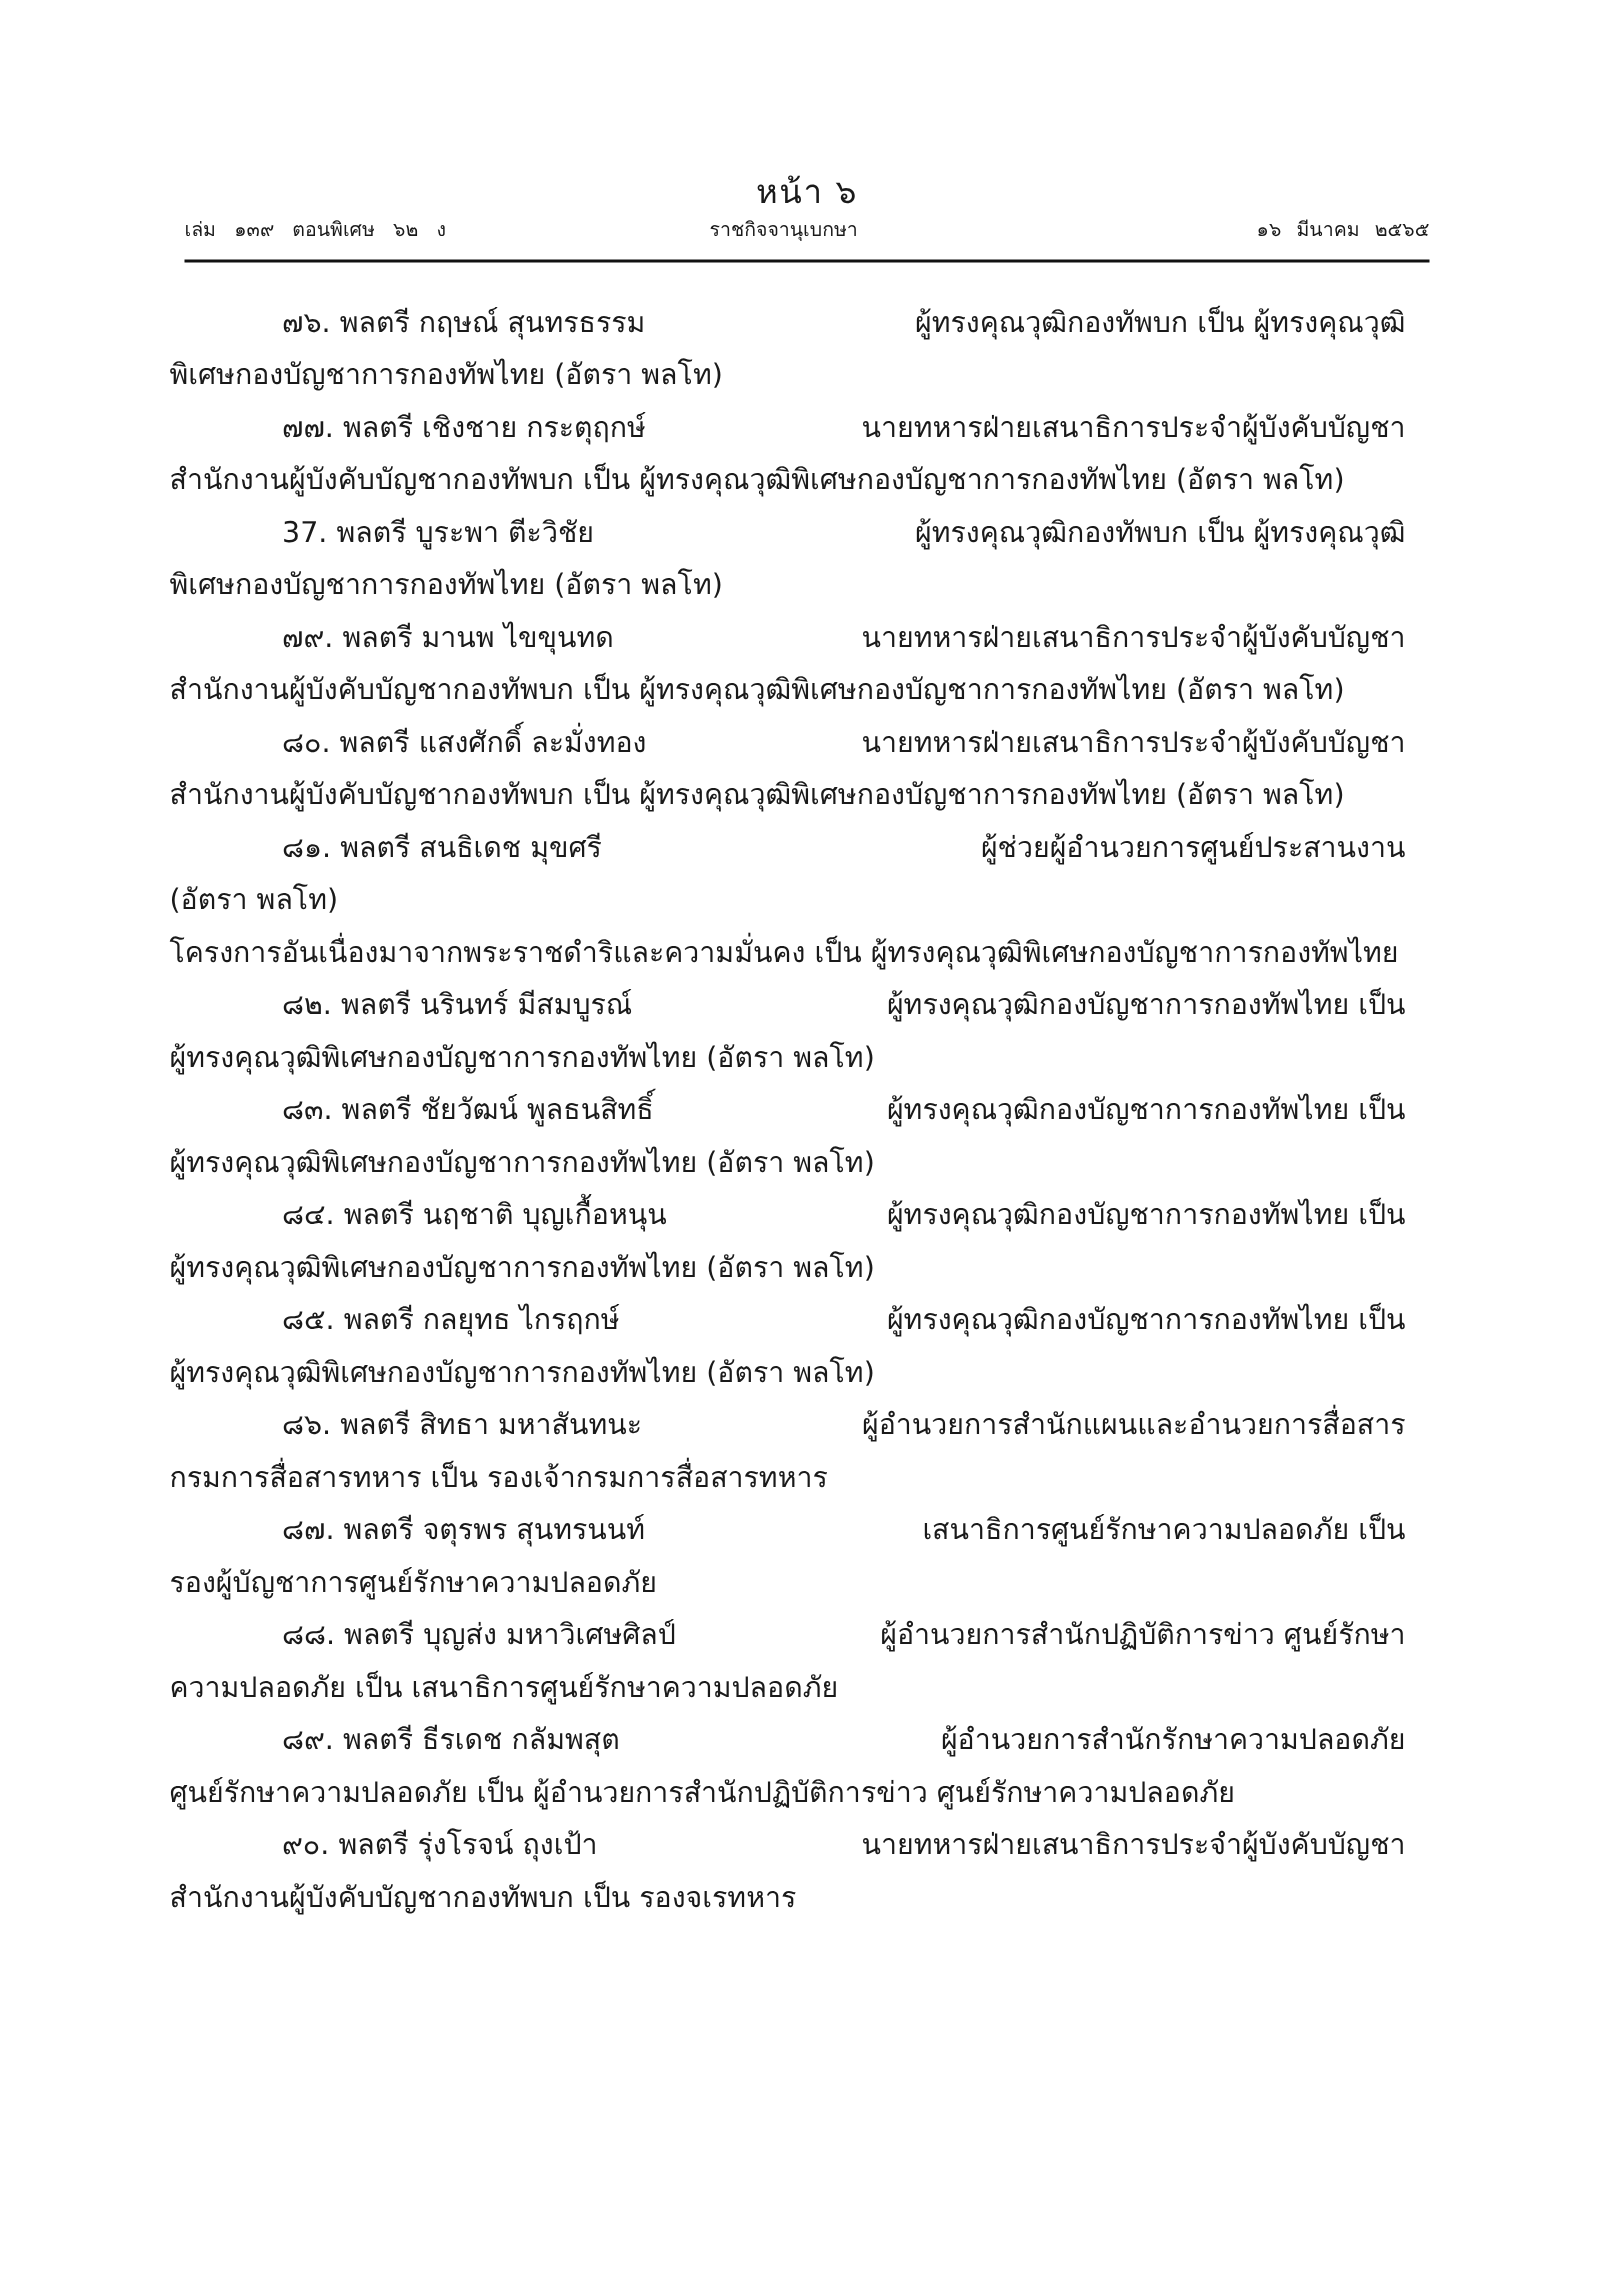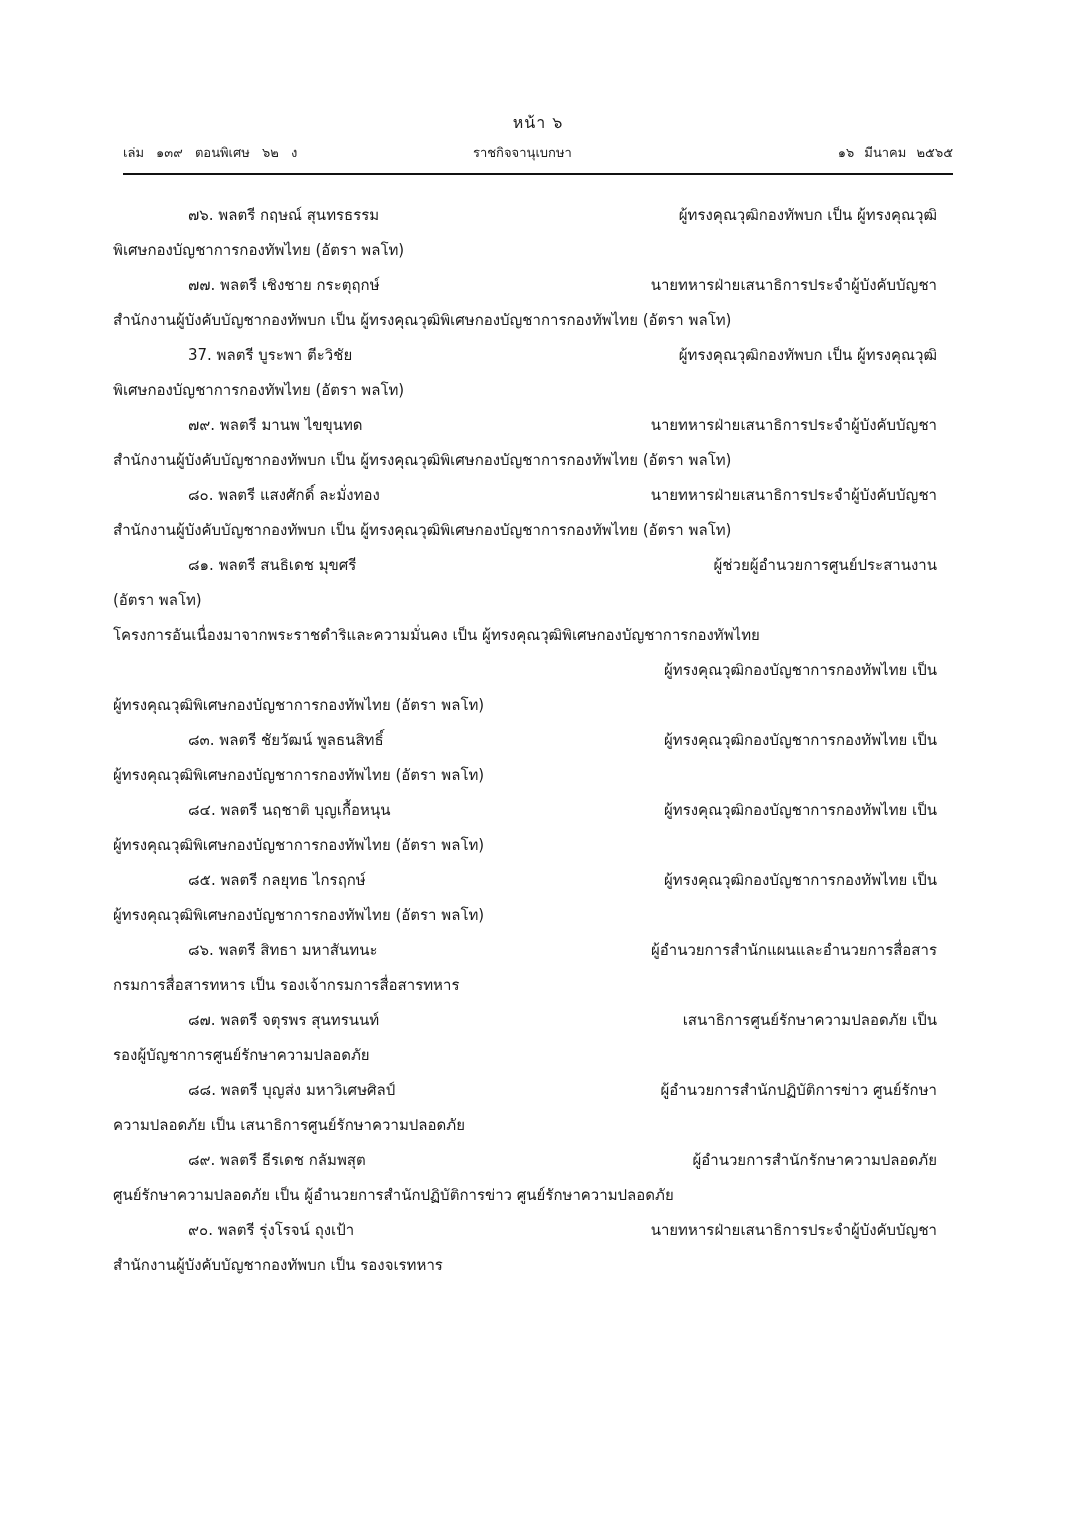--- a/index.html
+++ b/index.html
@@ -3,37 +3,37 @@
   <meta charset="utf-8">
   <style>
     html, body { margin: 0; padding: 0; background: #ffffff; }
     body {
       width: 1076px; height: 1522px; position: relative; overflow: hidden;
       font-family: "DejaVu Sans", "Liberation Sans", sans-serif;
       color: #1a1a1a;
     }
     .page-number {
       position: absolute; top: 110px; left: 0; width: 1076px;
-      text-align: center; font-size: 16px; letter-spacing: 1px;
+      text-align: center; font-size: 22px; letter-spacing: 1px;
     }
     .header-row {
       position: absolute; top: 142px; left: 123px; width: 830px; height: 28px;
       font-size: 13px;
     }
     .header-left { position: absolute; left: 0; top: 0; word-spacing: 8px; }
     .header-center { position: absolute; left: 350px; top: 0; }
     .header-right { position: absolute; right: 0; top: 0; word-spacing: 6px; text-align: right; }
     .header-rule {
       position: absolute; top: 173px; left: 123px; width: 830px; height: 2px;
       background: #111;
     }
     .content {
       position: absolute; top: 198px; left: 113px; width: 840px;
     }
-    .entry { font-size: 15px; }
+    .entry { font-size: 19px; }
     .entry-line1 {
       position: relative; height: 35px; line-height: 35px; white-space: nowrap;
     }
     .entry-num-name { position: absolute; left: 75px; top: 0; }
     .entry-from { position: absolute; right: 16px; top: 0; text-align: left; }
     .entry-cont {
       height: 35px; line-height: 35px; white-space: nowrap;
     }
   </style>
 </head>
@@ -87,20 +87,21 @@
     <div class="entry">
     <div class="entry-line1">
       <span class="entry-num-name">๘๑. พลตรี สนธิเดช  มุขศรี</span>
       <span class="entry-from">ผู้ช่วยผู้อำนวยการศูนย์ประสานงาน</span>
     </div>
   <div class="entry-cont">(อัตรา  พลโท)</div>
       <div class="entry-cont">โครงการอันเนื่องมาจากพระราชดำริและความมั่นคง  เป็น  ผู้ทรงคุณวุฒิพิเศษกองบัญชาการกองทัพไทย</div>
     </div>
     <div class="entry">
     <div class="entry-line1">
+      <span class="entry-num-name">๘๒. พลตรี นรินทร์  มีสมบูรณ์</span>
       <span class="entry-from">ผู้ทรงคุณวุฒิกองบัญชาการกองทัพไทย  เป็น</span>
     </div>
   <div class="entry-cont">ผู้ทรงคุณวุฒิพิเศษกองบัญชาการกองทัพไทย  (อัตรา  พลโท)</div>
     </div>
     <div class="entry">
     <div class="entry-line1">
       <span class="entry-num-name">๘๓. พลตรี ชัยวัฒน์  พูลธนสิทธิ์</span>
       <span class="entry-from">ผู้ทรงคุณวุฒิกองบัญชาการกองทัพไทย  เป็น</span>
     </div>
   <div class="entry-cont">ผู้ทรงคุณวุฒิพิเศษกองบัญชาการกองทัพไทย  (อัตรา  พลโท)</div>

